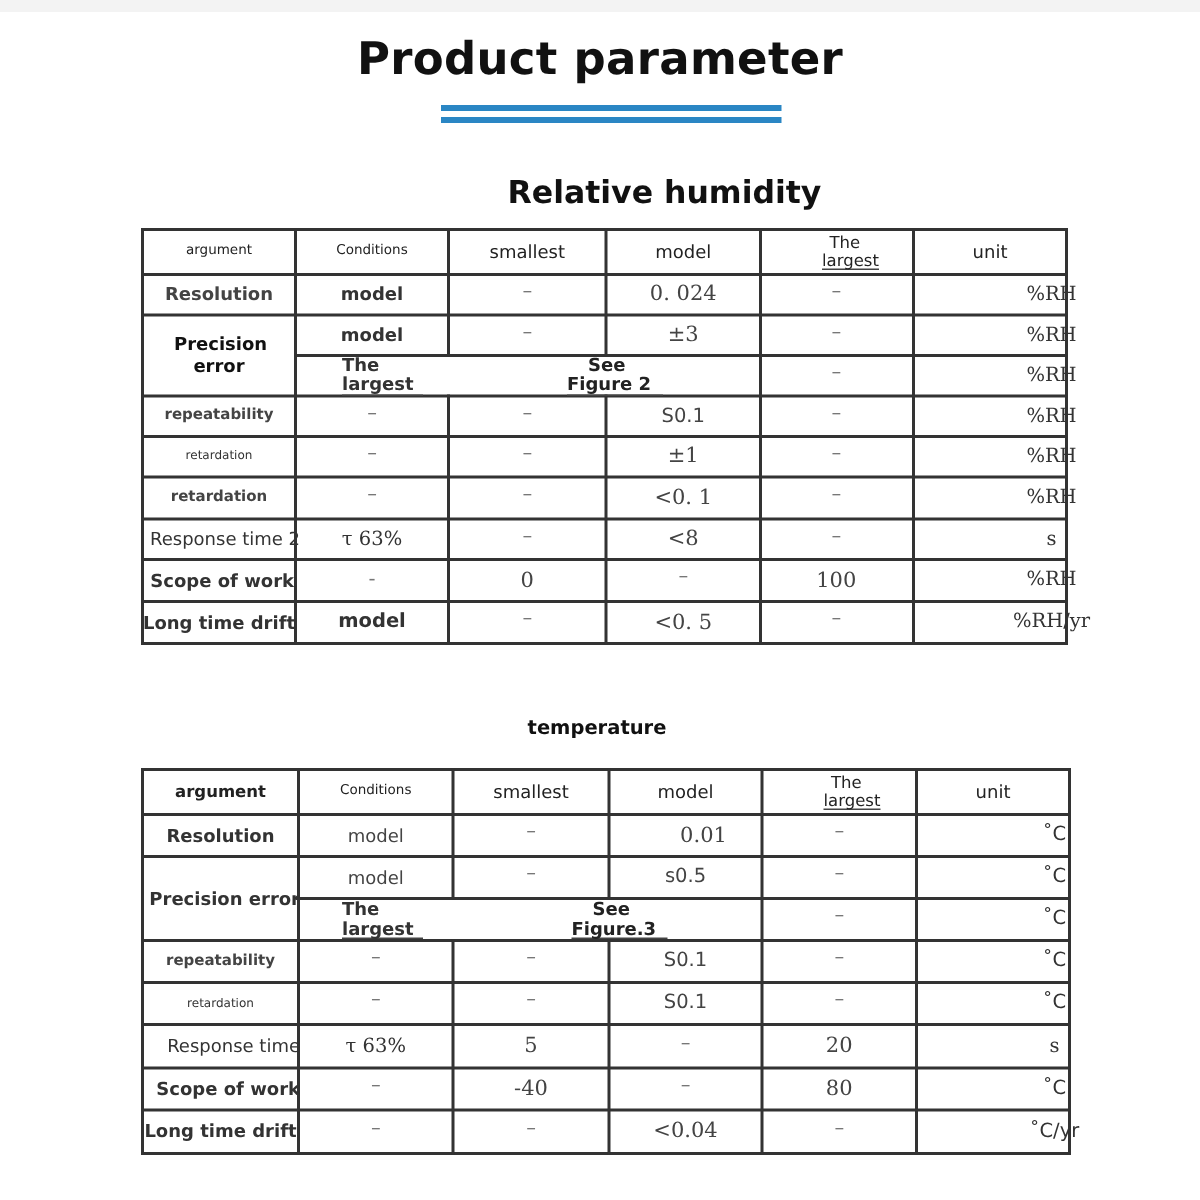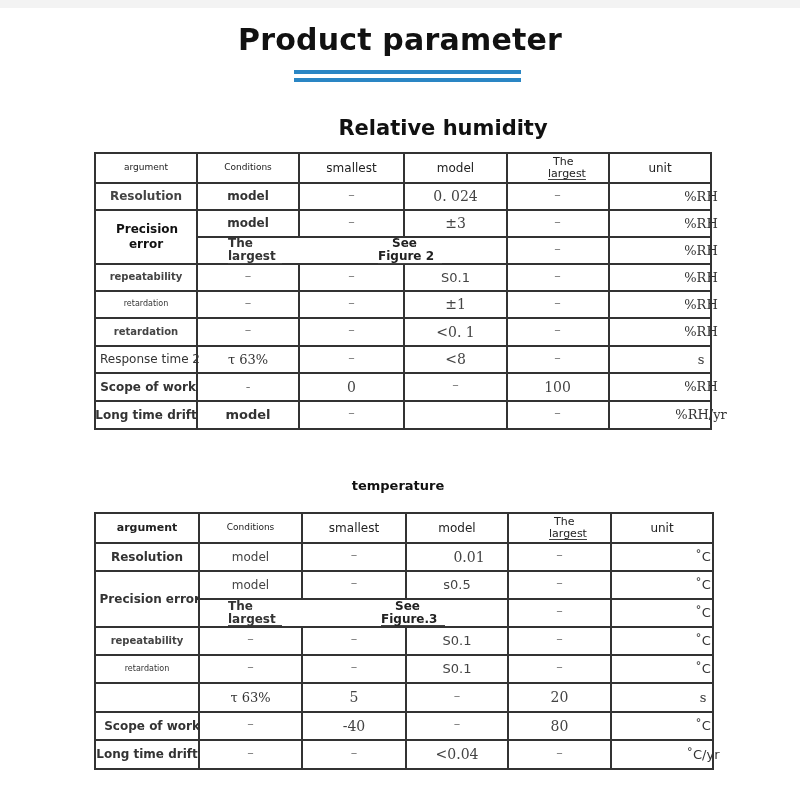--- a/index.html
+++ b/index.html
@@ -131,20 +131,21 @@
   <div class="cell lbl" style="left:2px;top:222px;width:100px;height:26px;font-weight:bold;color:#333;justify-content:flex-end;padding-right:0;overflow:hidden;">Scope of work</div>
   <div class="cell dash" style="left:104px;top:222px;width:100px;height:26px;">-</div>
   <div class="cell val-serif" style="left:206px;top:222px;width:103px;height:26px;">0</div>
   <div class="cell dash" style="left:311px;top:220px;width:101px;height:26px;">–</div>
   <div class="cell val-serif" style="left:413px;top:222px;width:101px;height:26px;">100</div>
   <div class="cell unit" style="left:516px;top:222px;width:100px;height:26px;">%RH</div>
 
   <div class="cell lbl" style="left:2px;top:250px;width:100px;height:26px;font-weight:bold;color:#333;">Long time drift</div>
   <div class="cell lbl" style="left:104px;top:250px;width:100px;height:26px;font-weight:bold;color:#333;font-size:13px;">model</div>
   <div class="cell dash" style="left:206px;top:248px;width:103px;height:26px;">–</div>
+  <div class="cell val-serif" style="left:311px;top:250px;width:101px;height:26px;">&lt;0. 5</div>
   <div class="cell dash" style="left:413px;top:248px;width:101px;height:26px;">–</div>
   <div class="cell unit" style="left:516px;top:250px;width:100px;height:26px;">%RH/yr</div>
 </div>
 
 <div class="subtitle" style="top:478px;font-size:13px;left:-2px;width:800px;">temperature</div>
 
 <div class="tbl" style="top:512px;height:258px;">
   <div class="hline" style="top:0;width:618px;"></div>
   <div class="hline" style="top:30px;width:618px;"></div>
   <div class="hline" style="top:58px;width:618px;"></div>
@@ -208,20 +209,21 @@
   <div class="cell dash" style="left:415px;top:114px;width:101px;height:26px;">–</div>
   <div class="cell unit" style="left:518px;top:116px;width:100px;height:26px;font-family:'DejaVu Sans',sans-serif;">˚C</div>
 
   <div class="cell lbl-xs" style="left:2px;top:144px;width:102px;height:26px;">retardation</div>
   <div class="cell dash" style="left:106px;top:142px;width:101px;height:26px;">–</div>
   <div class="cell dash" style="left:209px;top:142px;width:102px;height:26px;">–</div>
   <div class="cell val-sans" style="left:313px;top:144px;width:100px;height:26px;">S0.1</div>
   <div class="cell dash" style="left:415px;top:142px;width:101px;height:26px;">–</div>
   <div class="cell unit" style="left:518px;top:144px;width:100px;height:26px;font-family:'DejaVu Sans',sans-serif;">˚C</div>
 
+  <div class="cell lbl" style="left:2px;top:172px;width:104px;height:27px;color:#333;justify-content:flex-end;overflow:hidden;">Response time</div>
   <div class="cell val-serif" style="left:106px;top:172px;width:101px;height:27px;font-size:13px;color:#333;">τ 63%</div>
   <div class="cell val-serif" style="left:209px;top:172px;width:102px;height:27px;">5</div>
   <div class="cell dash" style="left:313px;top:170px;width:100px;height:27px;">–</div>
   <div class="cell val-serif" style="left:415px;top:172px;width:101px;height:27px;">20</div>
   <div class="cell unit" style="left:518px;top:172px;width:100px;height:27px;">s</div>
 
   <div class="cell lbl" style="left:2px;top:201px;width:104px;height:26px;font-weight:bold;color:#333;justify-content:flex-end;overflow:hidden;">Scope of work</div>
   <div class="cell dash" style="left:106px;top:199px;width:101px;height:26px;">–</div>
   <div class="cell val-serif" style="left:209px;top:201px;width:102px;height:26px;">-40</div>
   <div class="cell dash" style="left:313px;top:199px;width:100px;height:26px;">–</div>

